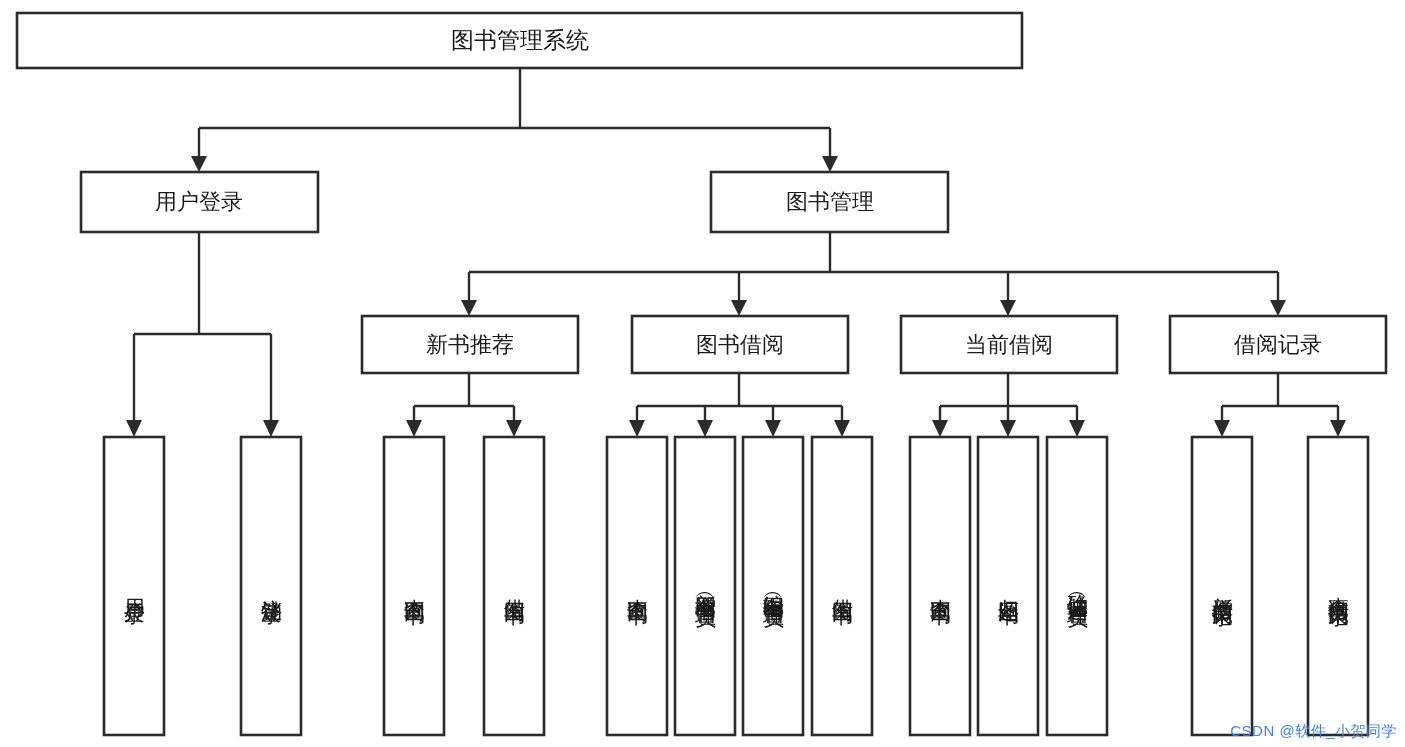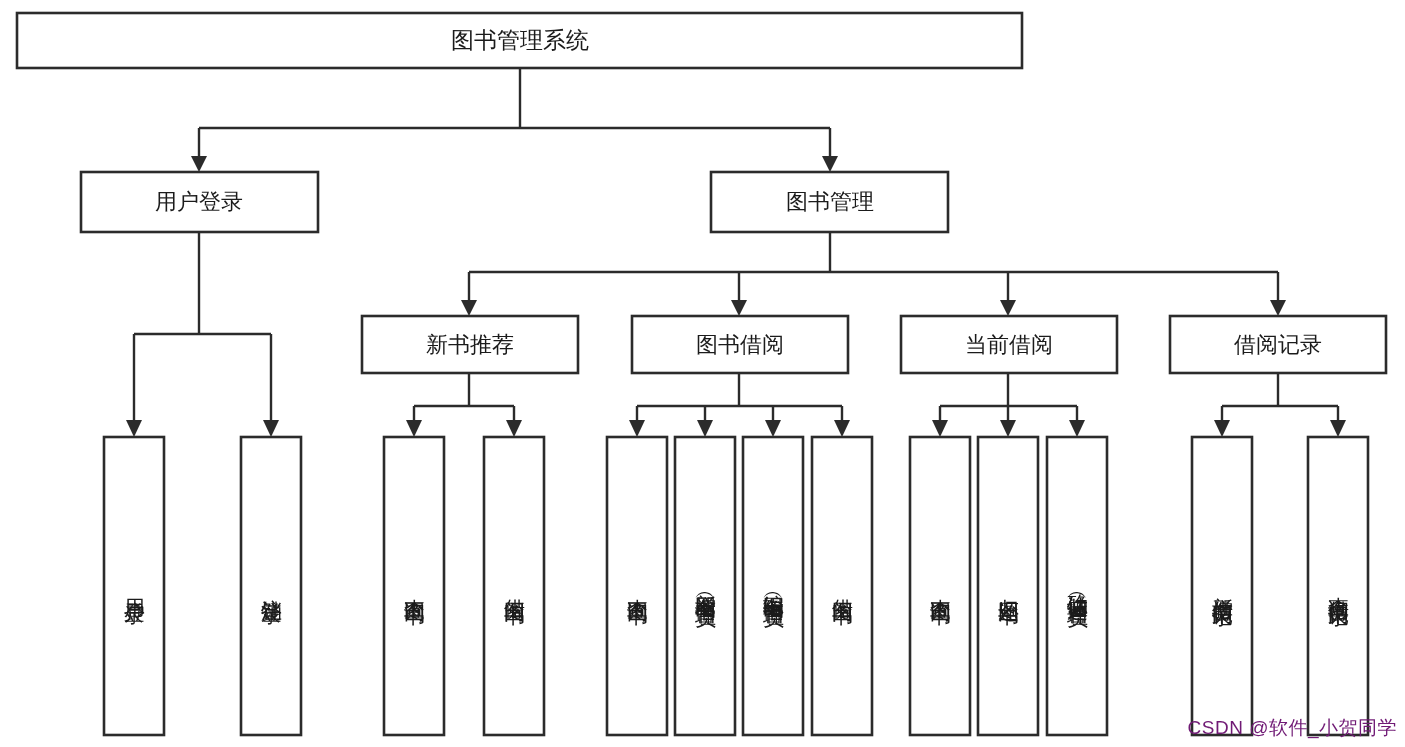--- a/index.html
+++ b/index.html
@@ -73,22 +73,22 @@
     align-items: center;
     justify-content: center;
     pointer-events: none;
     user-select: none;
   }
   .watermark {
     position: absolute;
     right: 8px;
     bottom: 6px;
     font-family: "Liberation Sans", "DejaVu Sans", sans-serif;
-    font-size: 19px;
-    color: #701a75;
+    font-size: 15px;
+    color: #3b82f6;
     letter-spacing: 0.5px;
     white-space: nowrap;
     pointer-events: none;
   }
 </style>
 </head>
 <body>
 
 <div id="diagram-root">
 

